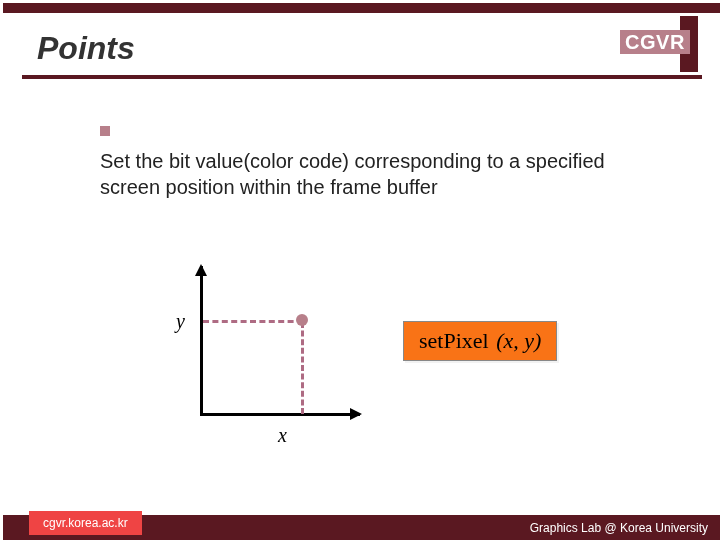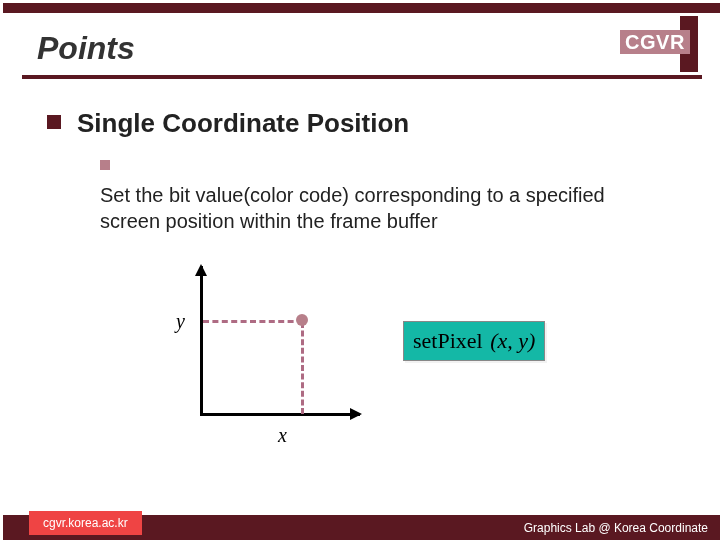--- a/index.html
+++ b/index.html
@@ -183,22 +183,22 @@
     top: 158px;
     font-style: italic;
     font-size: 20px;
     font-family: "Times New Roman", serif;
   }
   .setpixel {
     position: absolute;
     left: 400px;
     top: 318px;
     border: 1px solid #888;
-    background: #14b8a6;
-    padding: 6px 8px;
+    background: #f97316;
+    padding: 6px 14px;
     font-family: "Times New Roman", serif;
     font-size: 22px;
     box-shadow: 2px 2px 0 rgba(0,0,0,0.05);
   }
   .setpixel .fn { font-weight: normal; }
   .setpixel .arg { font-style: italic; }
   .footer {
     position: absolute;
     left: 0;
     bottom: 0;
@@ -232,24 +232,20 @@
 <div class="header-row">
   <div class="title">Points</div>
   <div class="badge-wrap">
     <div class="badge-shadow"></div>
     <div class="badge-front">CGVR</div>
   </div>
 </div>
 <div class="title-rule"></div>
 
 <div class="content">
-  <div class="lvl1">
-    <div class="bullet-sq-lg"></div>
-    <div class="lvl1-text">Single Coordinate Position</div>
-  </div>
   <div class="lvl2">
     <div class="bullet-sq-sm"></div>
     <div class="lvl2-text">Set the bit value(color code) corresponding to a specified screen position within the frame buffer</div>
   </div>
 </div>
 
 <div class="diagram">
   <div class="axis-y"></div>
   <div class="axis-x"></div>
   <div class="dash-h"></div>
@@ -258,15 +254,15 @@
   <div class="lbl-y">y</div>
   <div class="lbl-x">x</div>
 </div>
 
 <div class="setpixel">
   <span class="fn">setPixel</span>
   <span class="arg">(x, y)</span>
 </div>
 
 <div class="footer">
-  <span class="footer-right">Graphics Lab @ Korea Coordinate</span>
+  <span class="footer-right">Graphics Lab @ Korea University</span>
 </div>
 <div class="footer-tab">cgvr.korea.ac.kr</div>
 
 </body></html>

